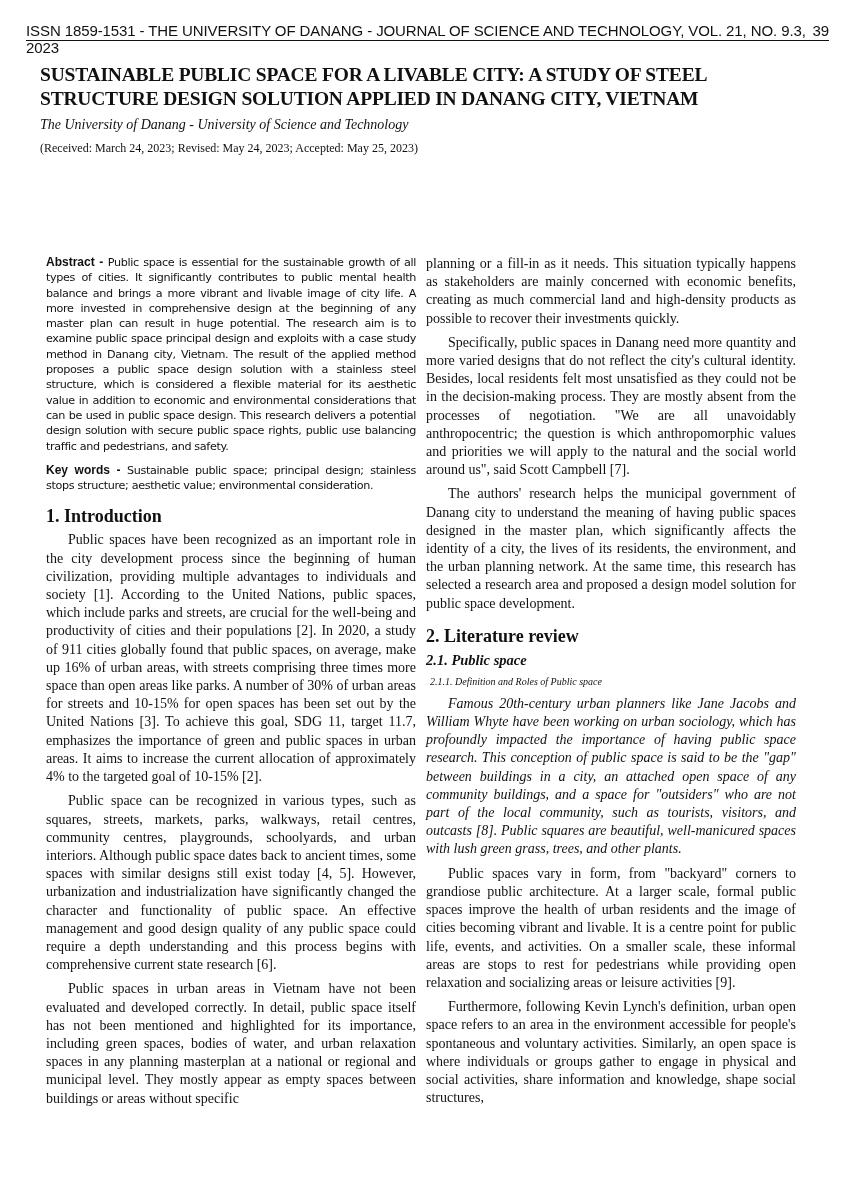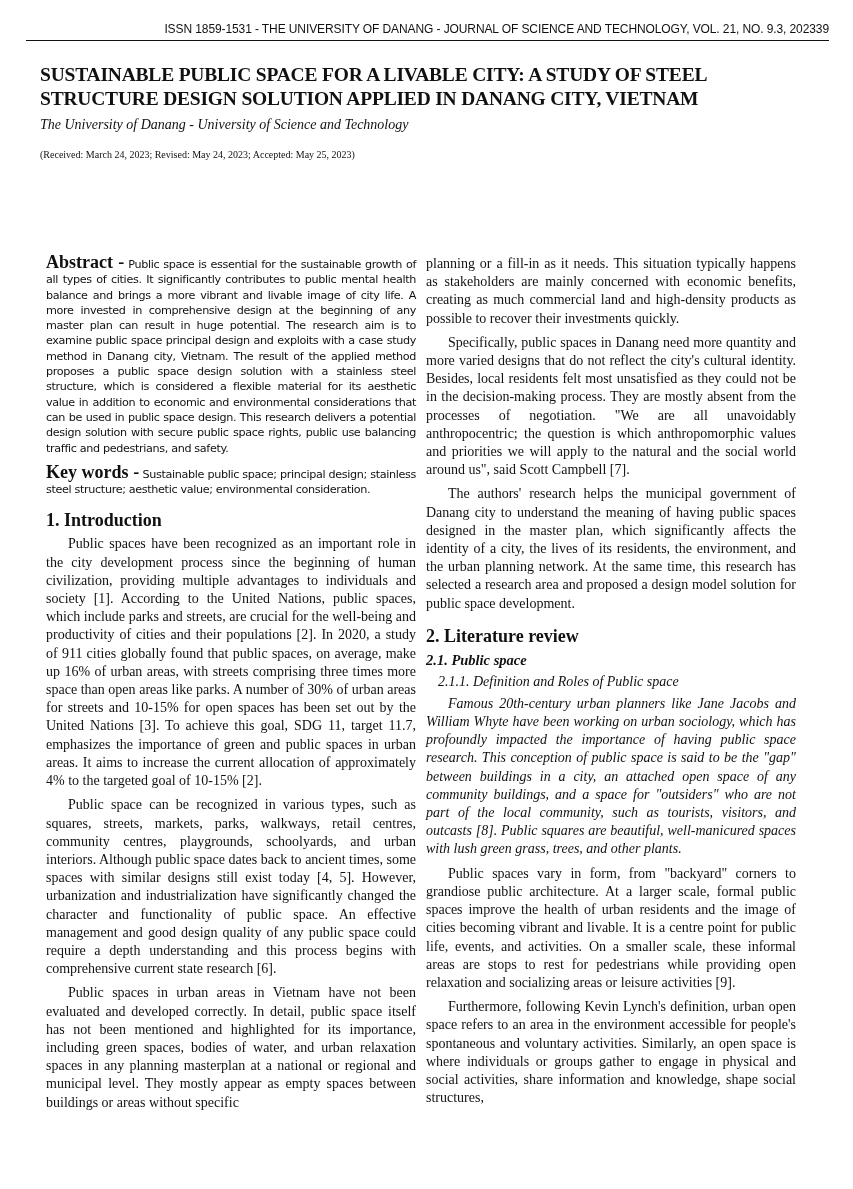--- a/index.html
+++ b/index.html
@@ -1,66 +1,66 @@
 <!DOCTYPE html>
 <html><head>
 <meta charset="utf-8">
 <style>
   html, body { margin: 0; padding: 0; background: #ffffff; }
   body { width: 853px; height: 1189px; position: relative; overflow: hidden; color: #111; }
   .running-head {
     position: absolute; left: 26px; top: 22px; width: 803px; height: 18px;
     border-bottom: 1.5px solid #111;
-    font-family: "Liberation Sans", sans-serif; font-size: 12px; letter-spacing: -0.1px;
+    font-family: "Liberation Sans", sans-serif; font-size: 15px; letter-spacing: -0.1px;
     display: flex; justify-content: flex-end; align-items: flex-start;
   }
   .title-block { position: absolute; left: 40px; top: 63px; width: 773px; text-align: left; }
   .paper-title {
     font-family: "Liberation Serif", serif; font-weight: bold; font-size: 19.5px;
     line-height: 24px; margin: 0; letter-spacing: -0.2px;
   }
   .authors {
     font-family: "Liberation Serif", serif; font-weight: bold; font-size: 14.5px;
     line-height: 19px; margin-top: 16px;
   }
   .affiliation {
     font-family: "Liberation Serif", serif; font-style: italic; font-size: 14px;
     line-height: 18px; margin-top: 5px;
   }
   .corresponding {
     font-family: "Liberation Sans", sans-serif; font-size: 13.5px; line-height: 18px; margin-top: 6px;
     letter-spacing: -0.2px;
   }
   .dates {
-    font-family: "Liberation Serif", serif; font-size: 10px; line-height: 18px; margin-top: 12px;
+    font-family: "Liberation Serif", serif; font-size: 12px; line-height: 18px; margin-top: 5px;
   }
   .col {
     position: absolute; top: 255px; width: 370px;
     font-family: "Liberation Serif", serif; font-size: 14px; line-height: 18.2px;
     text-align: justify;
   }
   .col-left { left: 46px; }
   .col-right { left: 426px; }
   .abstract {
     font-family: "DejaVu Sans", sans-serif; font-size: 11.2px; line-height: 15.3px;
     letter-spacing: -0.35px; margin: 0;
   }
-  .abstract .lead { font-family: Liberation Serif, serif; font-weight: bold; font-size: 18px; letter-spacing: 0; }
+  .abstract .lead { font-family: Liberation Sans, sans-serif; font-weight: bold; font-size: 12px; letter-spacing: 0; }
   .keywords { margin-top: 9px; }
   h2.sec {
     font-family: "Liberation Serif", serif; font-weight: bold; font-size: 18px;
     margin: 14px 0 6px 0; line-height: 18px;
   }
   h3.subsec {
     font-family: "Liberation Serif", serif; font-weight: bold; font-style: italic; font-size: 14.5px;
     margin: 4px 0 4px 0; line-height: 18px;
   }
   h4.subsubsec {
-    font-family: "Liberation Serif", serif; font-style: italic; font-size: 14px;
-    margin: 4px 0 4px 12px; line-height: 18px; font-weight: normal;
+    font-family: "Liberation Serif", serif; font-style: italic; font-size: 10px;
+    margin: 4px 0 4px 4px; line-height: 18px; font-weight: normal;
   }
   p.para { margin: 0 0 6px 0; text-indent: 22px; }
   .col-right p.para:first-child { text-indent: 0; }
 </style>
 </head>
 <body>
 
 <div class="running-head">
   <span>ISSN 1859-1531 - THE UNIVERSITY OF DANANG - JOURNAL OF SCIENCE AND TECHNOLOGY, VOL. 21, NO. 9.3, 2023</span>
   <span>39</span>
@@ -75,21 +75,21 @@
   <div class="dates">(Received: March 24, 2023; Revised: May 24, 2023; Accepted: May 25, 2023)</div>
 </div>
 
 <div class="col col-left">
   <p class="abstract">
     <span class="lead">Abstract -</span>
     <span>Public space is essential for the sustainable growth of all types of cities. It significantly contributes to public mental health balance and brings a more vibrant and livable image of city life. A more invested in comprehensive design at the beginning of any master plan can result in huge potential. The research aim is to examine public space principal design and exploits with a case study method in Danang city, Vietnam. The result of the applied method proposes a public space design solution with a stainless steel structure, which is considered a flexible material for its aesthetic value in addition to economic and environmental considerations that can be used in public space design. This research delivers a potential design solution with secure public space rights, public use balancing traffic and pedestrians, and safety.</span>
   </p>
   <p class="abstract keywords">
     <span class="lead">Key words -</span>
-    <span>Sustainable public space; principal design; stainless steel structure; aesthetic value; environmental consideration.</span>
+    <span>Sustainable public space; principal design; stainless stops structure; aesthetic value; environmental consideration.</span>
   </p>
 
   <h2 class="sec">1. Introduction</h2>
   <p class="para">Public spaces have been recognized as an important role in the city development process since the beginning of human civilization, providing multiple advantages to individuals and society [1]. According to the United Nations, public spaces, which include parks and streets, are crucial for the well-being and productivity of cities and their populations [2]. In 2020, a study of 911 cities globally found that public spaces, on average, make up 16% of urban areas, with streets comprising three times more space than open areas like parks. A number of 30% of urban areas for streets and 10-15% for open spaces has been set out by the United Nations [3]. To achieve this goal, SDG 11, target 11.7, emphasizes the importance of green and public spaces in urban areas. It aims to increase the current allocation of approximately 4% to the targeted goal of 10-15% [2].</p>
   <p class="para">Public space can be recognized in various types, such as squares, streets, markets, parks, walkways, retail centres, community centres, playgrounds, schoolyards, and urban interiors. Although public space dates back to ancient times, some spaces with similar designs still exist today [4, 5]. However, urbanization and industrialization have significantly changed the character and functionality of public space. An effective management and good design quality of any public space could require a depth understanding and this process begins with comprehensive current state research [6].</p>
   <p class="para">Public spaces in urban areas in Vietnam have not been evaluated and developed correctly. In detail, public space itself has not been mentioned and highlighted for its importance, including green spaces, bodies of water, and urban relaxation spaces in any planning masterplan at a national or regional and municipal level. They mostly appear as empty spaces between buildings or areas without specific</p>
 </div>
 
 <div class="col col-right">
   <p class="para">planning or a fill-in as it needs. This situation typically happens as stakeholders are mainly concerned with economic benefits, creating as much commercial land and high-density products as possible to recover their investments quickly.</p>

